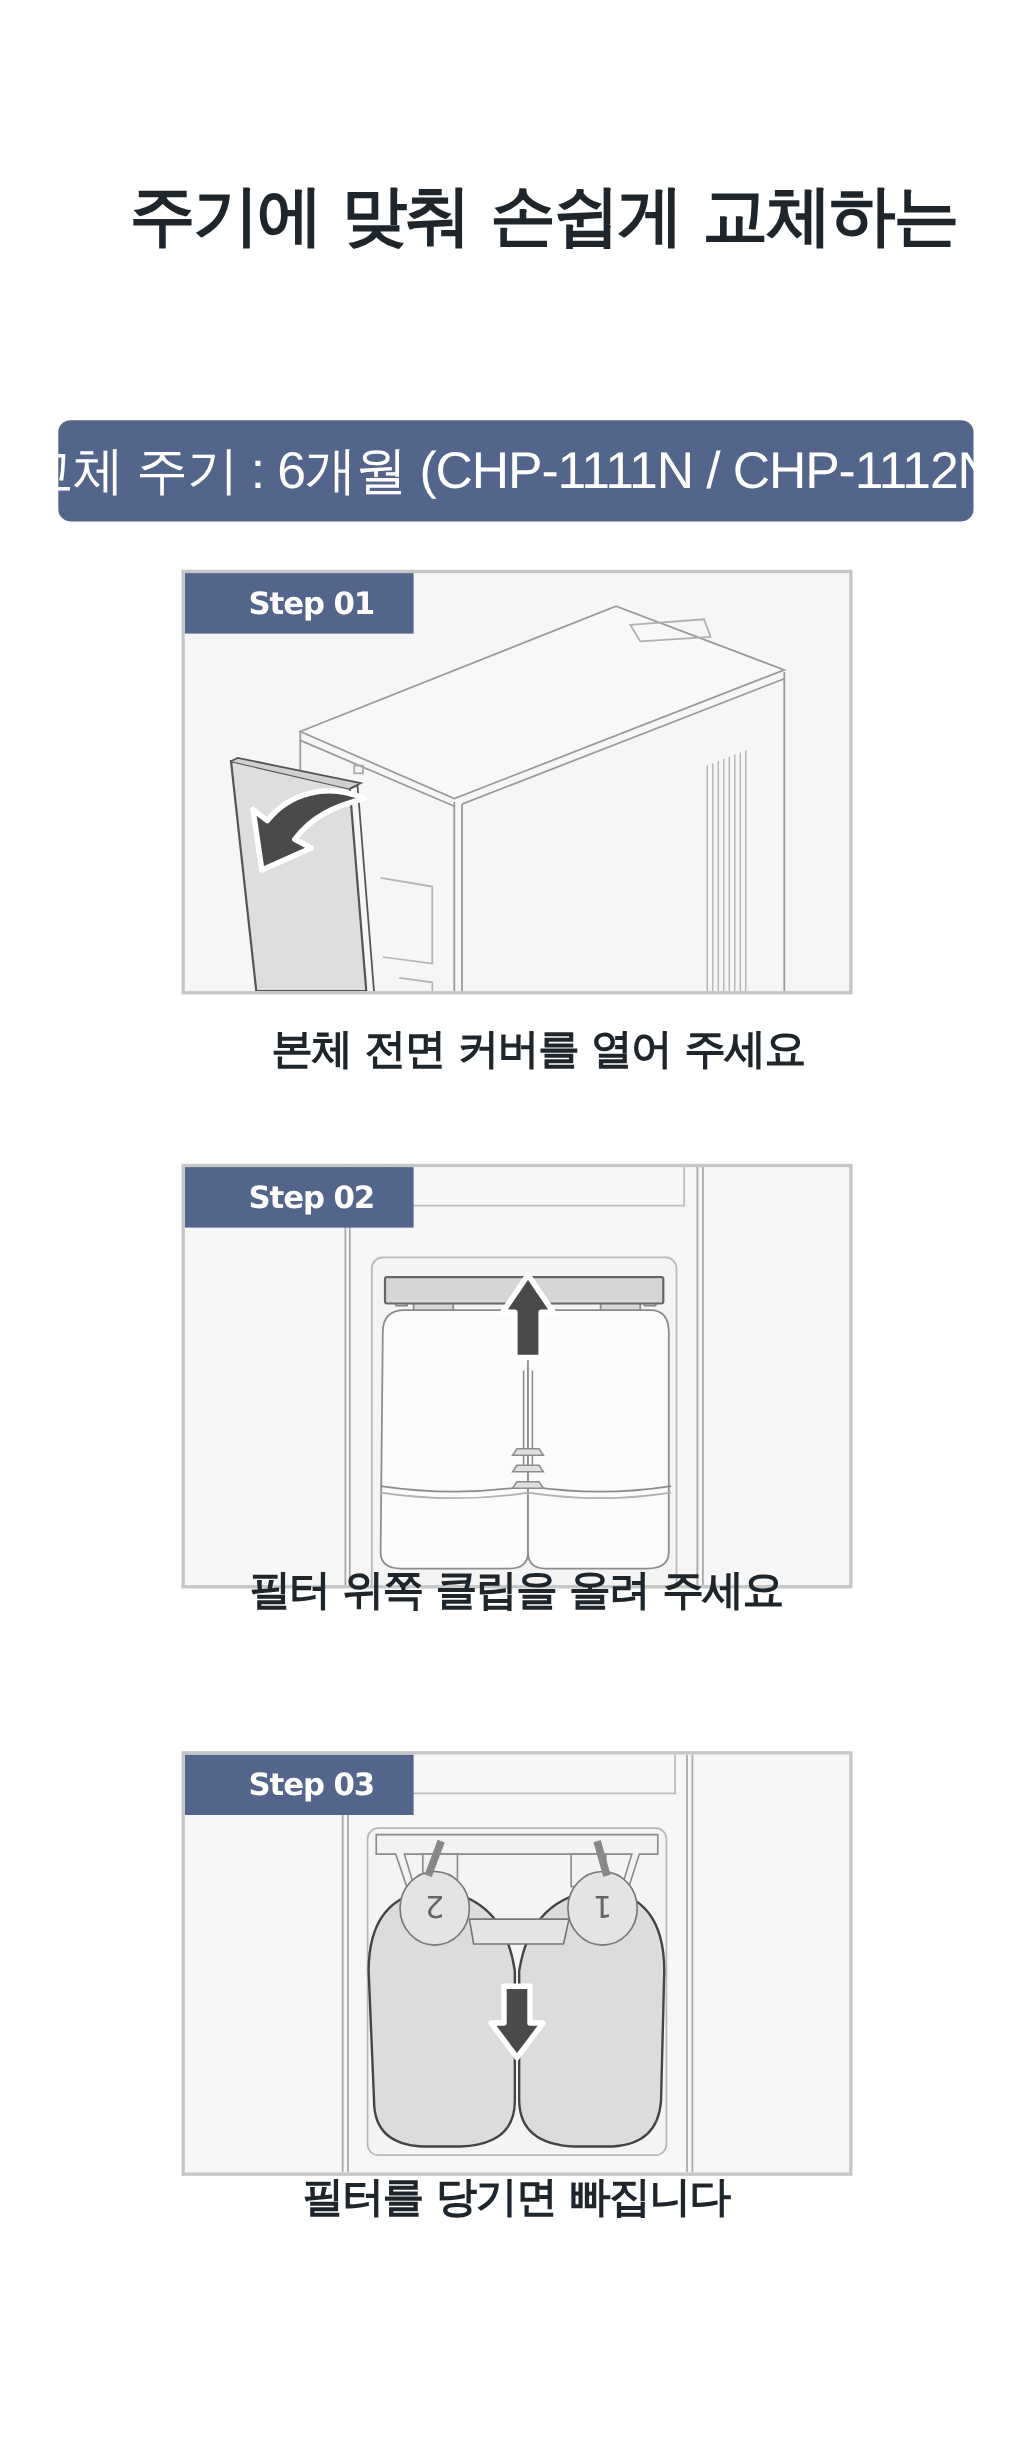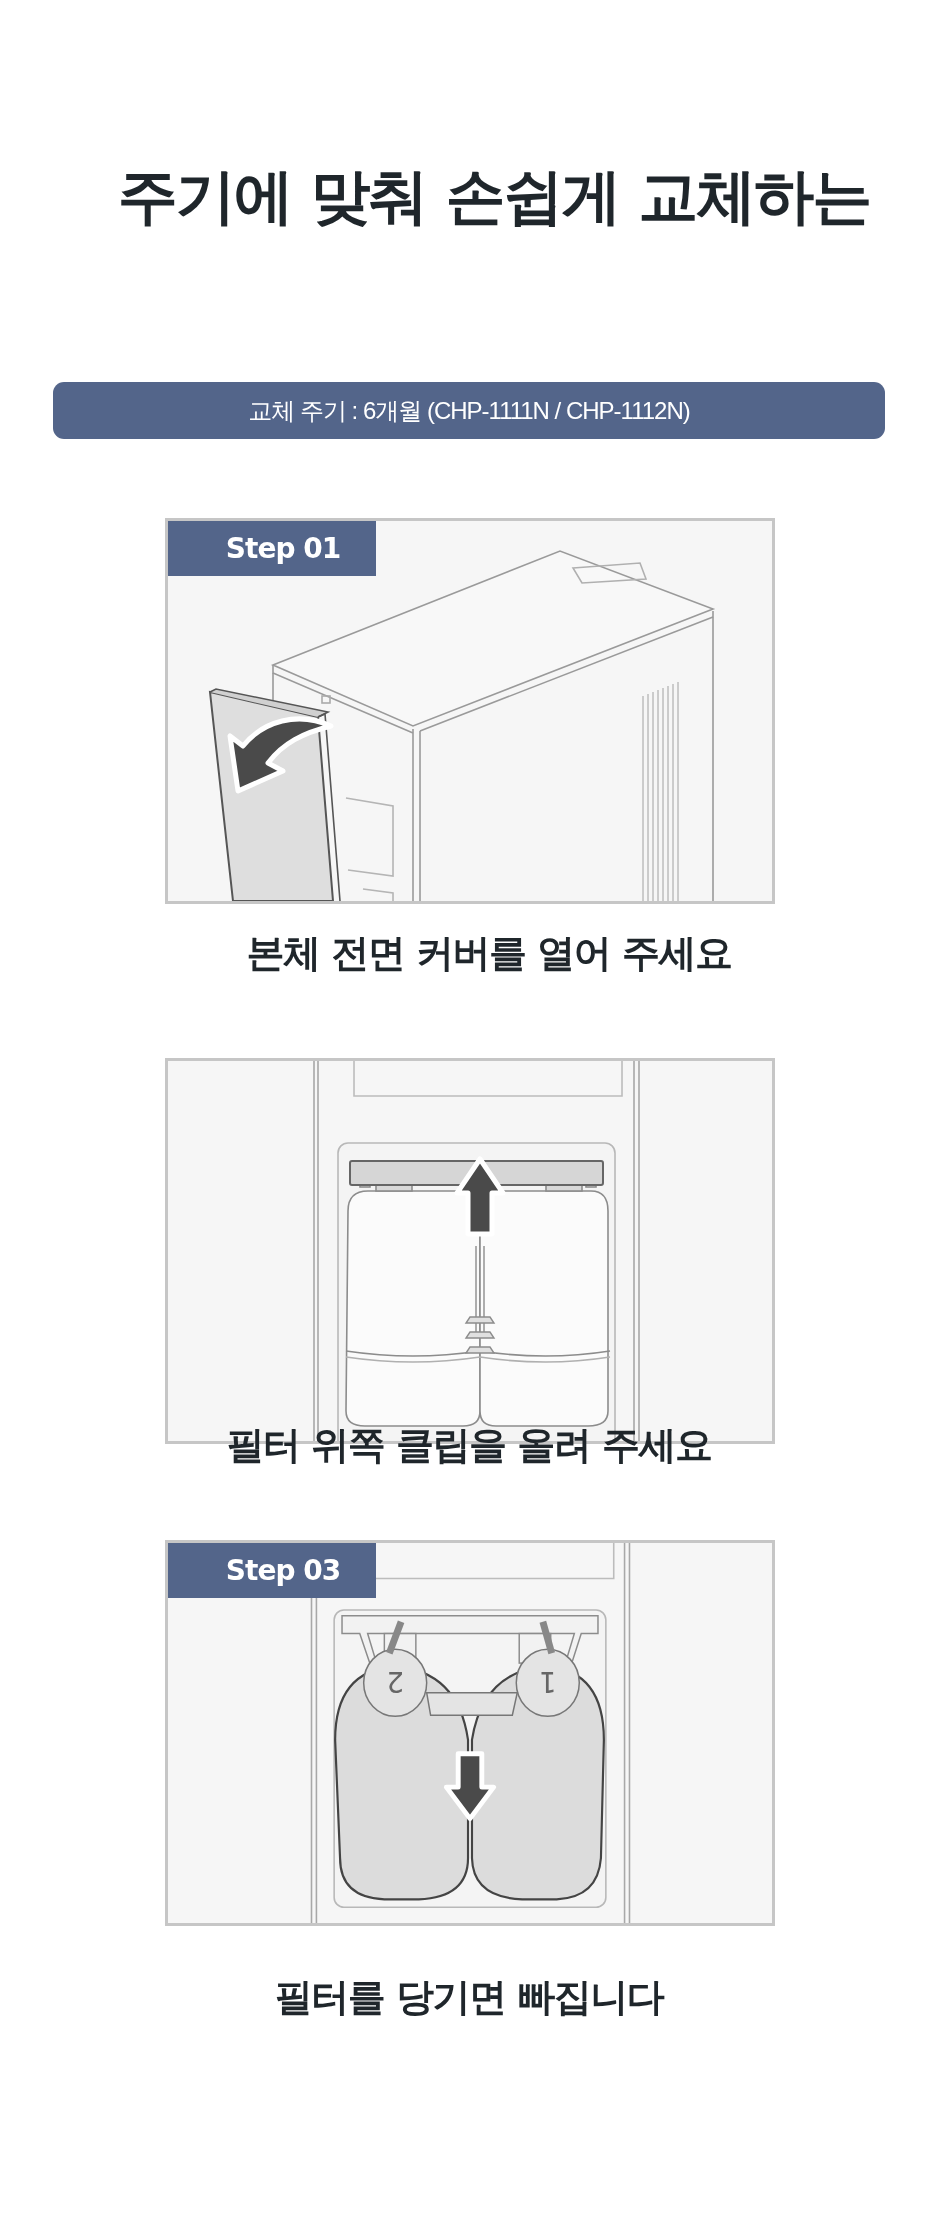--- a/index.html
+++ b/index.html
@@ -1,24 +1,24 @@
 <!DOCTYPE html>
 <html><head>
   <meta charset="utf-8">
   <style>
     html, body { margin: 0; padding: 0; background: #ffffff; }
     body { width: 938px; height: 2219px; position: relative; overflow: hidden;
            font-family: "DejaVu Sans", "Liberation Sans", sans-serif; color: #1f262b; }
     .title { position: absolute; left: 0; top: 152px; width: 938px; text-align: center;
              font-size: 60px; font-weight: bold; line-height: 88px; letter-spacing: -2px; padding-left: 25px; }
     .title div { white-space: nowrap; }
-    .banner { position: absolute; left: 53px; top: 382px; width: 832px; height: 57px;
+    .banner { position: absolute; left: 53px; top: 382px; width: 832px; height: 92px;
               background: #53658a; border-radius: 11px; color: #ffffff;
               display: flex; align-items: center; justify-content: center;
-              font-family: "Liberation Sans", sans-serif; font-size: 24px; letter-spacing: -1px; white-space: nowrap; }
+              font-family: "Liberation Sans", sans-serif; font-size: 47px; letter-spacing: -1px; white-space: nowrap; }
     .step { position: absolute; left: 165px; width: 610px; height: 386px;
             background: #f6f6f6; border: 3px solid #c6c6c6; box-sizing: border-box; overflow: hidden; }
     .step svg.illus { position: absolute; left: 0; top: 0; width: 604px; height: 380px; }
     .badge { position: absolute; left: 0; top: 0; width: 186px; height: 55px; background: #53658a;
              color: #ffffff; font-family: "DejaVu Sans", sans-serif; font-weight: bold; font-size: 28px;
              display: flex; align-items: center; justify-content: center; letter-spacing: -1px; z-index: 2; padding-left: 22px; }
     .caption { position: absolute; left: 0; width: 938px; text-align: center; font-size: 38px;
                font-weight: bold; letter-spacing: -1.5px; white-space: nowrap; }
   </style>
 </head>
@@ -61,20 +61,21 @@
     <path d="M150 196 L157 193 L172 380" fill="none" stroke="#555" stroke-width="1.6"></path>
 
     <g>
       <path d="M163 205 C130 190 95 200 75 225 L62 215 L70 270 L115 250 L100 242 C115 222 135 212 163 205 Z" fill="#4a4a4a" stroke="#ffffff" stroke-width="5" stroke-linejoin="round"></path>
     </g>
   </svg>
 </div>
 <div class="caption" style="top:928px;padding-left:20px;">본체 전면 커버를 열어 주세요</div>
 
 <div class="step" style="top:1058px;">
+  <div class="badge">Step 02</div>
   <svg class="illus" viewBox="0 0 604 380">
     <g fill="none" stroke="#a8a8a8" stroke-width="1.6">
       <line x1="146" y1="0" x2="146" y2="380"></line>
       <line x1="150" y1="0" x2="150" y2="380"></line>
       <line x1="466" y1="0" x2="466" y2="380"></line>
       <line x1="471" y1="0" x2="471" y2="380"></line>
       <path d="M186 0 L186 35 L454 35 L454 0" stroke="#bcbcbc"></path>
       <rect x="170" y="82" width="277" height="370" rx="10" fill="#f4f4f4" stroke="#b8b8b8"></rect>
     </g>
 
@@ -99,21 +100,21 @@
       <path d="M298 292 L326 292 L322 286 L302 286 Z"></path>
     </g>
 
     <g>
       <path d="M312 98 L335 132 L324 132 L324 173 L300 173 L300 132 L289 132 Z" fill="#4a4a4a" stroke="#ffffff" stroke-width="5" stroke-linejoin="round"></path>
     </g>
   </svg>
 </div>
 <div class="caption" style="top:1420px;">필터 위쪽 클립을 올려 주세요</div>
 
-<div class="step" style="top:1540px;">
+<div class="step" style="top:1592px;">
   <div class="badge">Step 03</div>
   <svg class="illus" viewBox="0 0 604 386">
     <g fill="none" stroke="#a8a8a8" stroke-width="1.6">
       <line x1="141" y1="0" x2="141" y2="386"></line>
       <line x1="146" y1="0" x2="146" y2="386"></line>
       <line x1="459" y1="0" x2="459" y2="386"></line>
       <line x1="464" y1="0" x2="464" y2="386"></line>
       <path d="M186 0 L186 36 L448 36 L448 0" stroke="#bcbcbc"></path>
       <rect x="164" y="68" width="276" height="302" rx="10" fill="#f4f4f4" stroke="#b8b8b8"></rect>
     </g>

